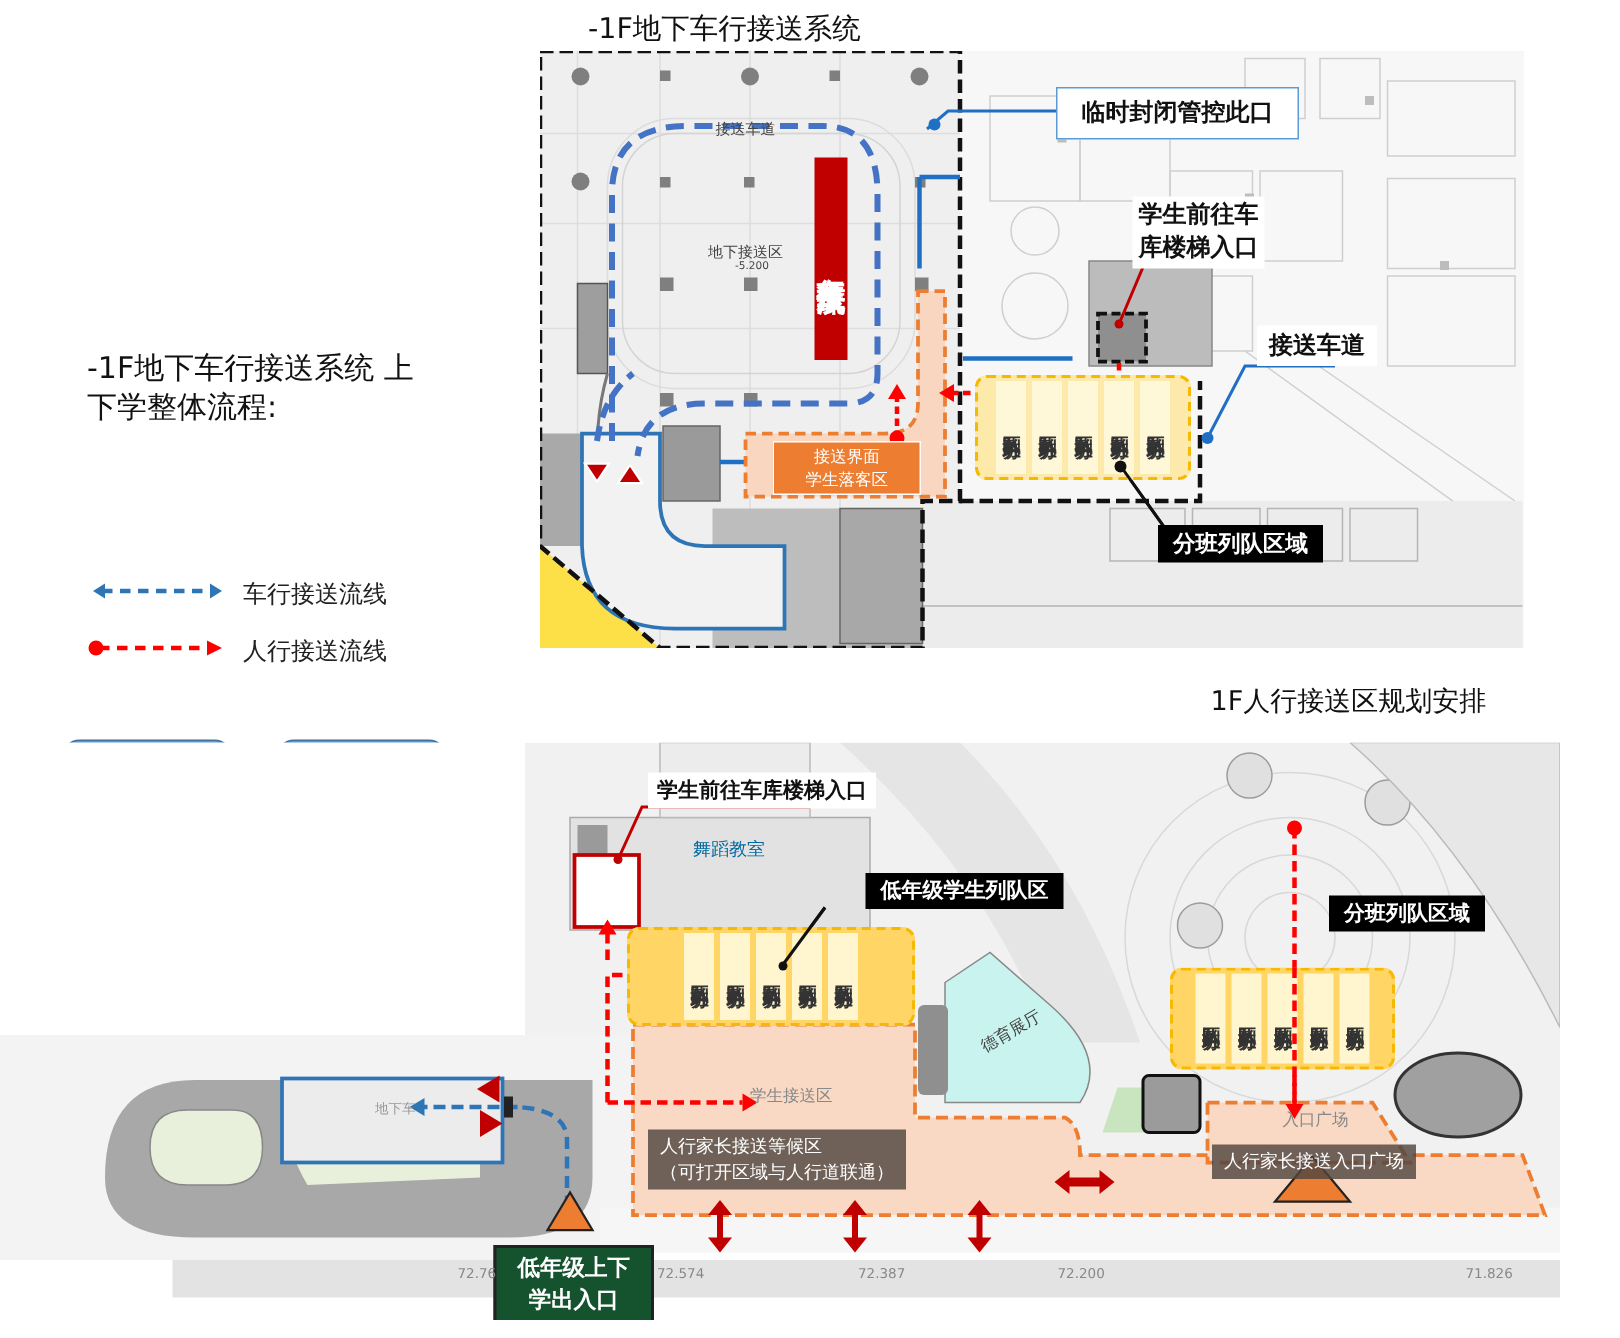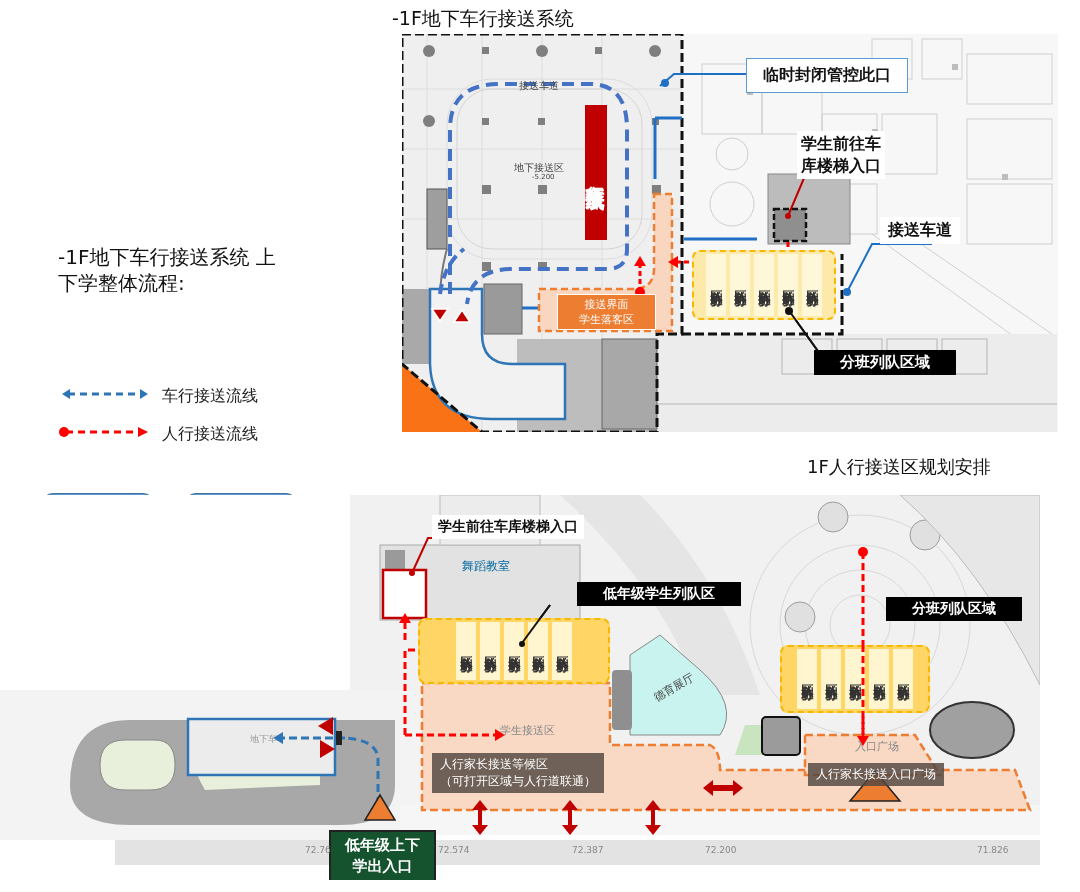--- a/index.html
+++ b/index.html
@@ -2,21 +2,21 @@
 <html><head>
 <meta charset="utf-8">
 <style>
   html, body { margin:0; padding:0; }
   body { width:1080px; height:892px; background:#ffffff; position:relative; overflow:hidden;
          font-family:"DejaVu Sans","Liberation Sans",sans-serif; }
   .abs { position:absolute; }
   .title { font-weight:normal; color:#111; white-space:nowrap; }
   .plan { position:absolute; background:#f2f2f2; overflow:hidden; }
   .blk-label { position:absolute; background:#000; color:#fff; font-weight:bold; font-size:17px;
-               padding:3px 26px; white-space:nowrap; }
+               padding:3px 10px; white-space:nowrap; }
   .white-label { position:absolute; background:#fff; color:#111; font-weight:bold; white-space:nowrap;font-family:Liberation Serif, serif; }
   .orange-label { position:absolute; background:#14532d; color:#fff; font-weight:bold; text-align:center;
                   border:2px solid #222; line-height:22px; }
   .queue { position:absolute; background:#fde9a9; border:2px dashed #f6b800; border-radius:8px; display:flex;
            justify-content:center; gap:4px; padding:2px 6px; box-sizing:border-box; }
   .queue.strong { background:#ffd666; }
   .qcol { width:20px; background:rgba(255,250,225,0.85); writing-mode:vertical-rl; text-orientation:upright;
           font-size:12px; font-weight:bold; color:#333; display:flex; align-items:center; justify-content:center;
           letter-spacing:-1px; }
   .flow-box { position:absolute; background:#5b9bd5; border:1px solid #41719c; border-radius:12px; color:#fff;
@@ -24,21 +24,21 @@
               justify-content:center; line-height:24px; box-sizing:border-box; }
   .gray-label { position:absolute; background:rgba(80,70,65,0.82); color:#fff; font-size:12px; line-height:17px;
                 padding:3px 8px; white-space:pre; }
   .legend-text { position:absolute; font-size:16px; color:#222; white-space:nowrap; }
   .small-plan-text { position:absolute; font-size:9px; color:#444; white-space:nowrap; }
   .ticks { position:absolute; font-size:9px; color:#888; white-space:nowrap; }
 </style>
 </head>
 <body>
 
-<div class="title abs" style="left:58px;top:232px;font-size:20px;line-height:26px;white-space:pre;margin-top:12px;">-1F地下车行接送系统 上
+<div class="title abs" style="left:58px;top:232px;font-size:20px;line-height:26px;white-space:pre;">-1F地下车行接送系统 上
 下学整体流程:</div>
 
 <div>
   <svg class="abs" style="left:60px;top:386px" width="90" height="16">
     <line x1="8" y1="8" x2="82" y2="8" stroke="#2e75b6" stroke-width="3" stroke-dasharray="7,5"></line>
     <polygon points="2,8 10,3 10,13" fill="#2e75b6"></polygon>
     <polygon points="88,8 80,3 80,13" fill="#2e75b6"></polygon>
   </svg>
   <div class="legend-text" style="left:162px;top:386px">车行接送流线</div>
   <svg class="abs" style="left:58px;top:424px" width="92" height="16">
@@ -64,21 +64,21 @@
 泊位区域</div>
   <svg class="abs" style="left:154px;top:608px" width="28" height="30">
       <polygon points="27,8 13,8 13,0 0,15 13,30 13,22 27,22" fill="#5b9bd5" stroke="#41719c"></polygon>
     </svg>
   <div class="flow-box" style="left:40px;top:592px;width:114px;height:62px;white-space:pre">学生出入
 校园</div>
 </div>
 
 <div class="title abs" style="left:392px;top:6px;font-size:19px">-1F地下车行接送系统</div>
 
-<div class="plan" style="left:402px;top:34px;width:656px;height:398px;background:#f97316">
+<div class="plan" style="left:360px;top:34px;width:656px;height:398px;background:#fde047">
   <svg width="656" height="398" style="position:absolute;left:0;top:0">
 
     <rect x="280" y="0" width="376" height="398" fill="#f7f7f7"></rect>
     <g stroke="#cfcfcf" stroke-width="1" fill="none">
       <rect x="300" y="30" width="60" height="70"></rect>
         <rect x="360" y="30" width="60" height="70"></rect>
       <rect x="470" y="5" width="40" height="40"></rect>
         <rect x="520" y="5" width="40" height="40"></rect>
       <rect x="565" y="20" width="85" height="50"></rect>
         <rect x="565" y="85" width="85" height="60"></rect>

